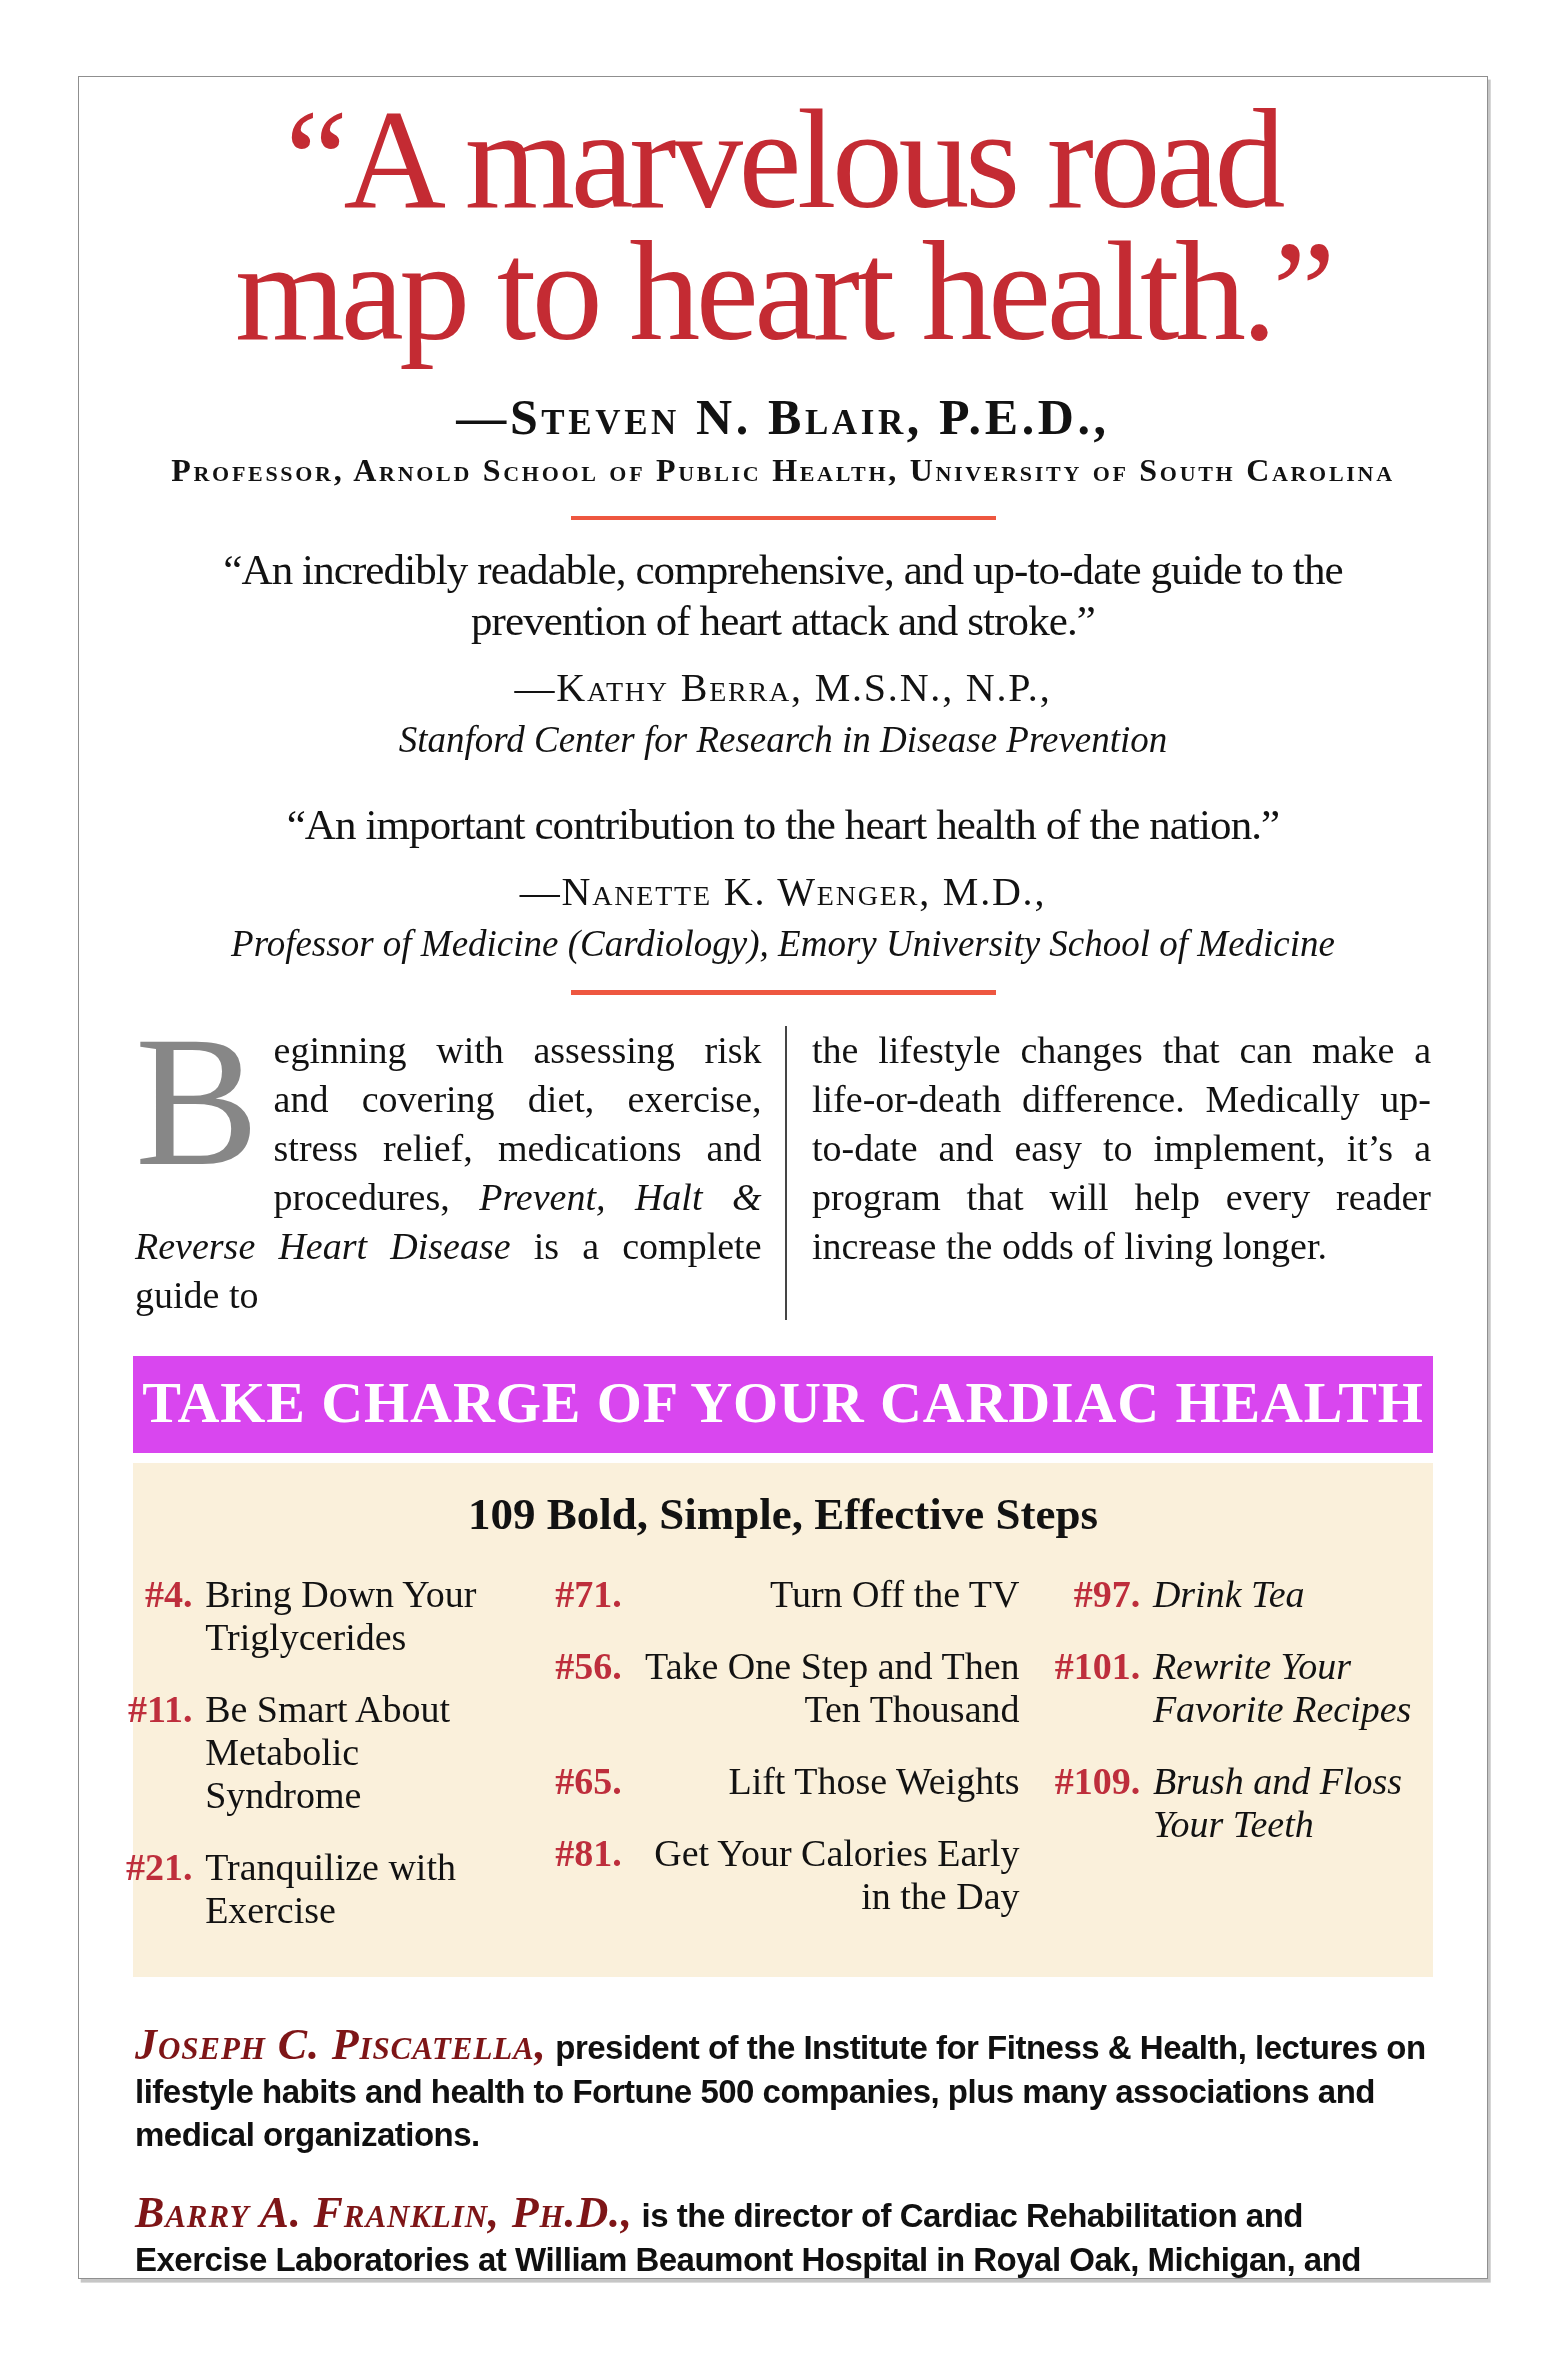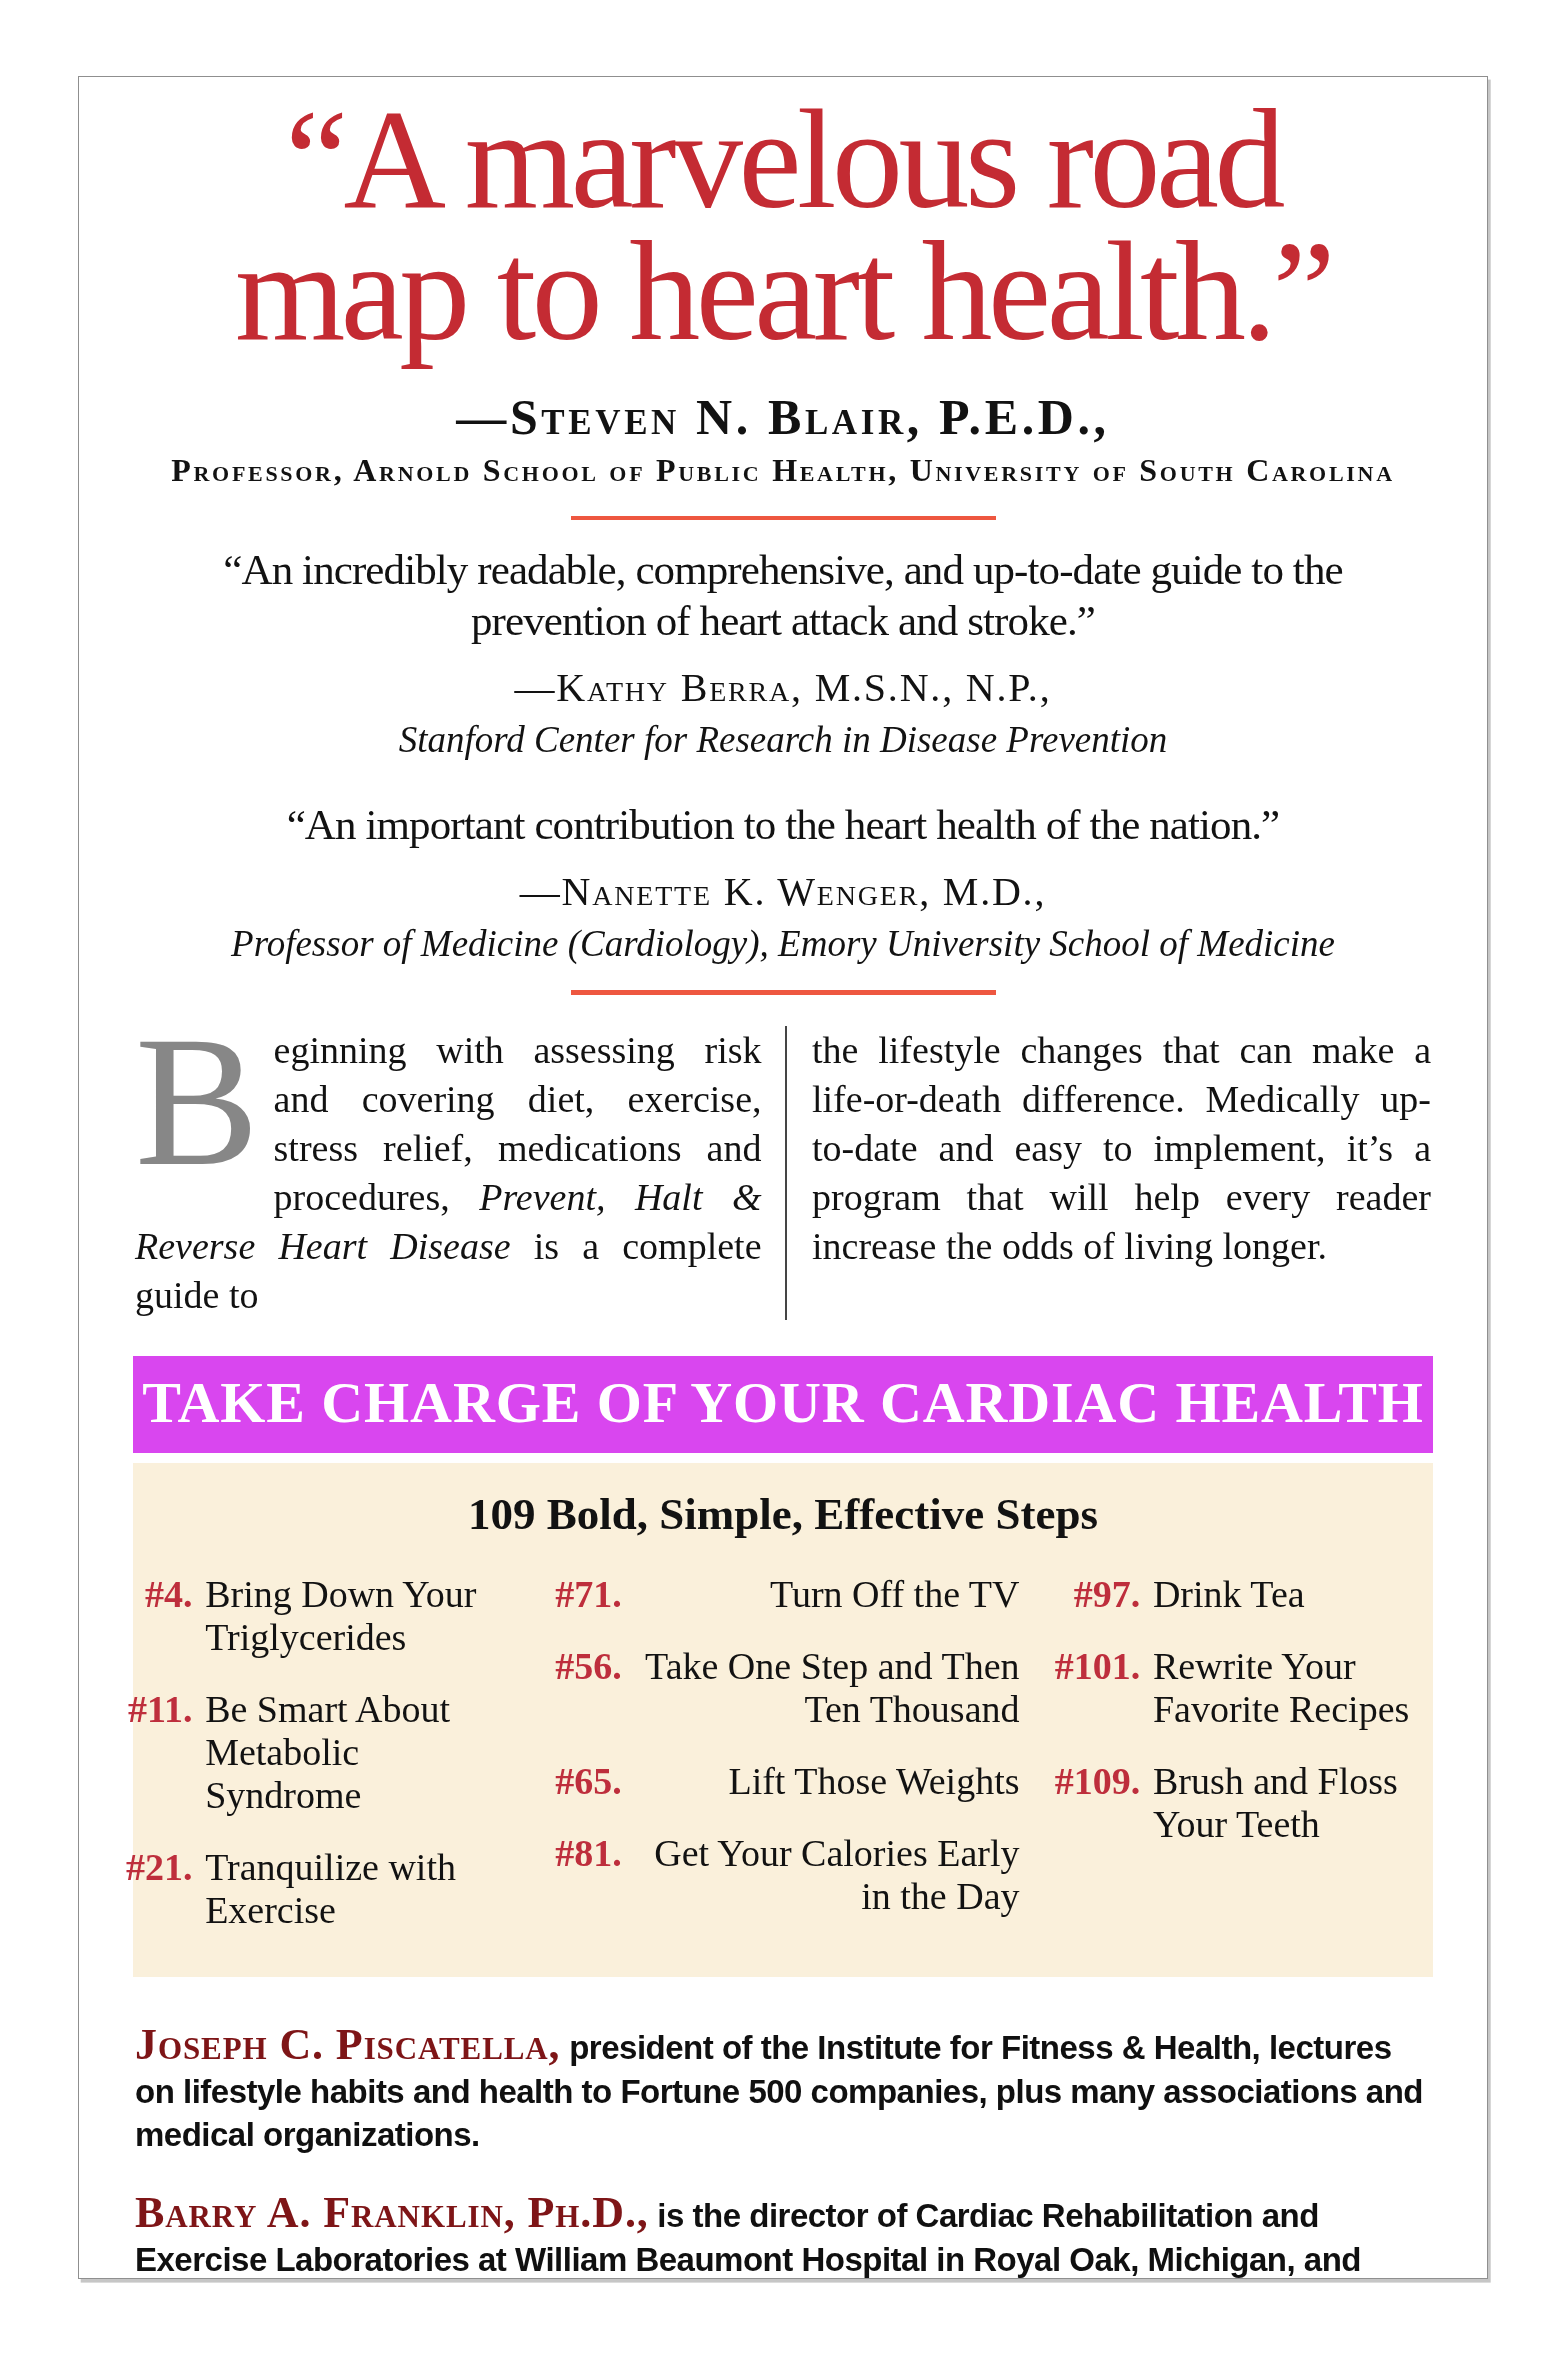--- a/index.html
+++ b/index.html
@@ -43,25 +43,25 @@
   .col-divider {
     width:5.4px; margin:3.6px 7.2px;
     background-image: radial-gradient(circle at 2.7px 2.7px, #5c5c5c 2.4px, rgba(0,0,0,0) 2.7px);
     background-size:5.4px 17px; background-repeat:repeat-y;
   }
   .step { display:flex; margin-bottom:29px; font-size:38px; line-height:43px; }
   .step:last-child { margin-bottom:0; }
   .step-num { flex:0 0 auto; text-align:right; color:#BE2E3C; font-weight:700; padding-right:12.7px; }
   .c1 .step-num { width:100px; } .c1 .step-text { width:308px; }
   .c2 .step-num { width:107px; } .c2 .step-text { width:385px;text-align:right; }
-  .c3 .step-num { width:119px; } .c3 .step-text { width:308px; }
+  .c3 .step-num { width:119px; } .c3 .step-text { width:308px;font-style:italic; }
   
   .bios { margin:42px 56px 0; text-align:left; }
   .bio { margin-bottom:31px; }
-  .bio-name { font-variant:small-caps; font-weight:700; font-size:44px; color:#7E1517; letter-spacing:0.9px; }
+  .bio-name { font-variant:small-caps; font-weight:700; font-size:44px; color:#7E1517; letter-spacing:0.9px;font-style:italic; }
   .bio-text { font-family:"Liberation Sans", sans-serif; font-weight:700; font-size:33px; line-height:43px; letter-spacing:-0.5px; color:#101010; }
 </style>
 </head>
 <body>
 
 <div class="cover">
 
   <div class="headline">
     <div>“A marvelous road</div>
     <div>map to heart health.”</div>

